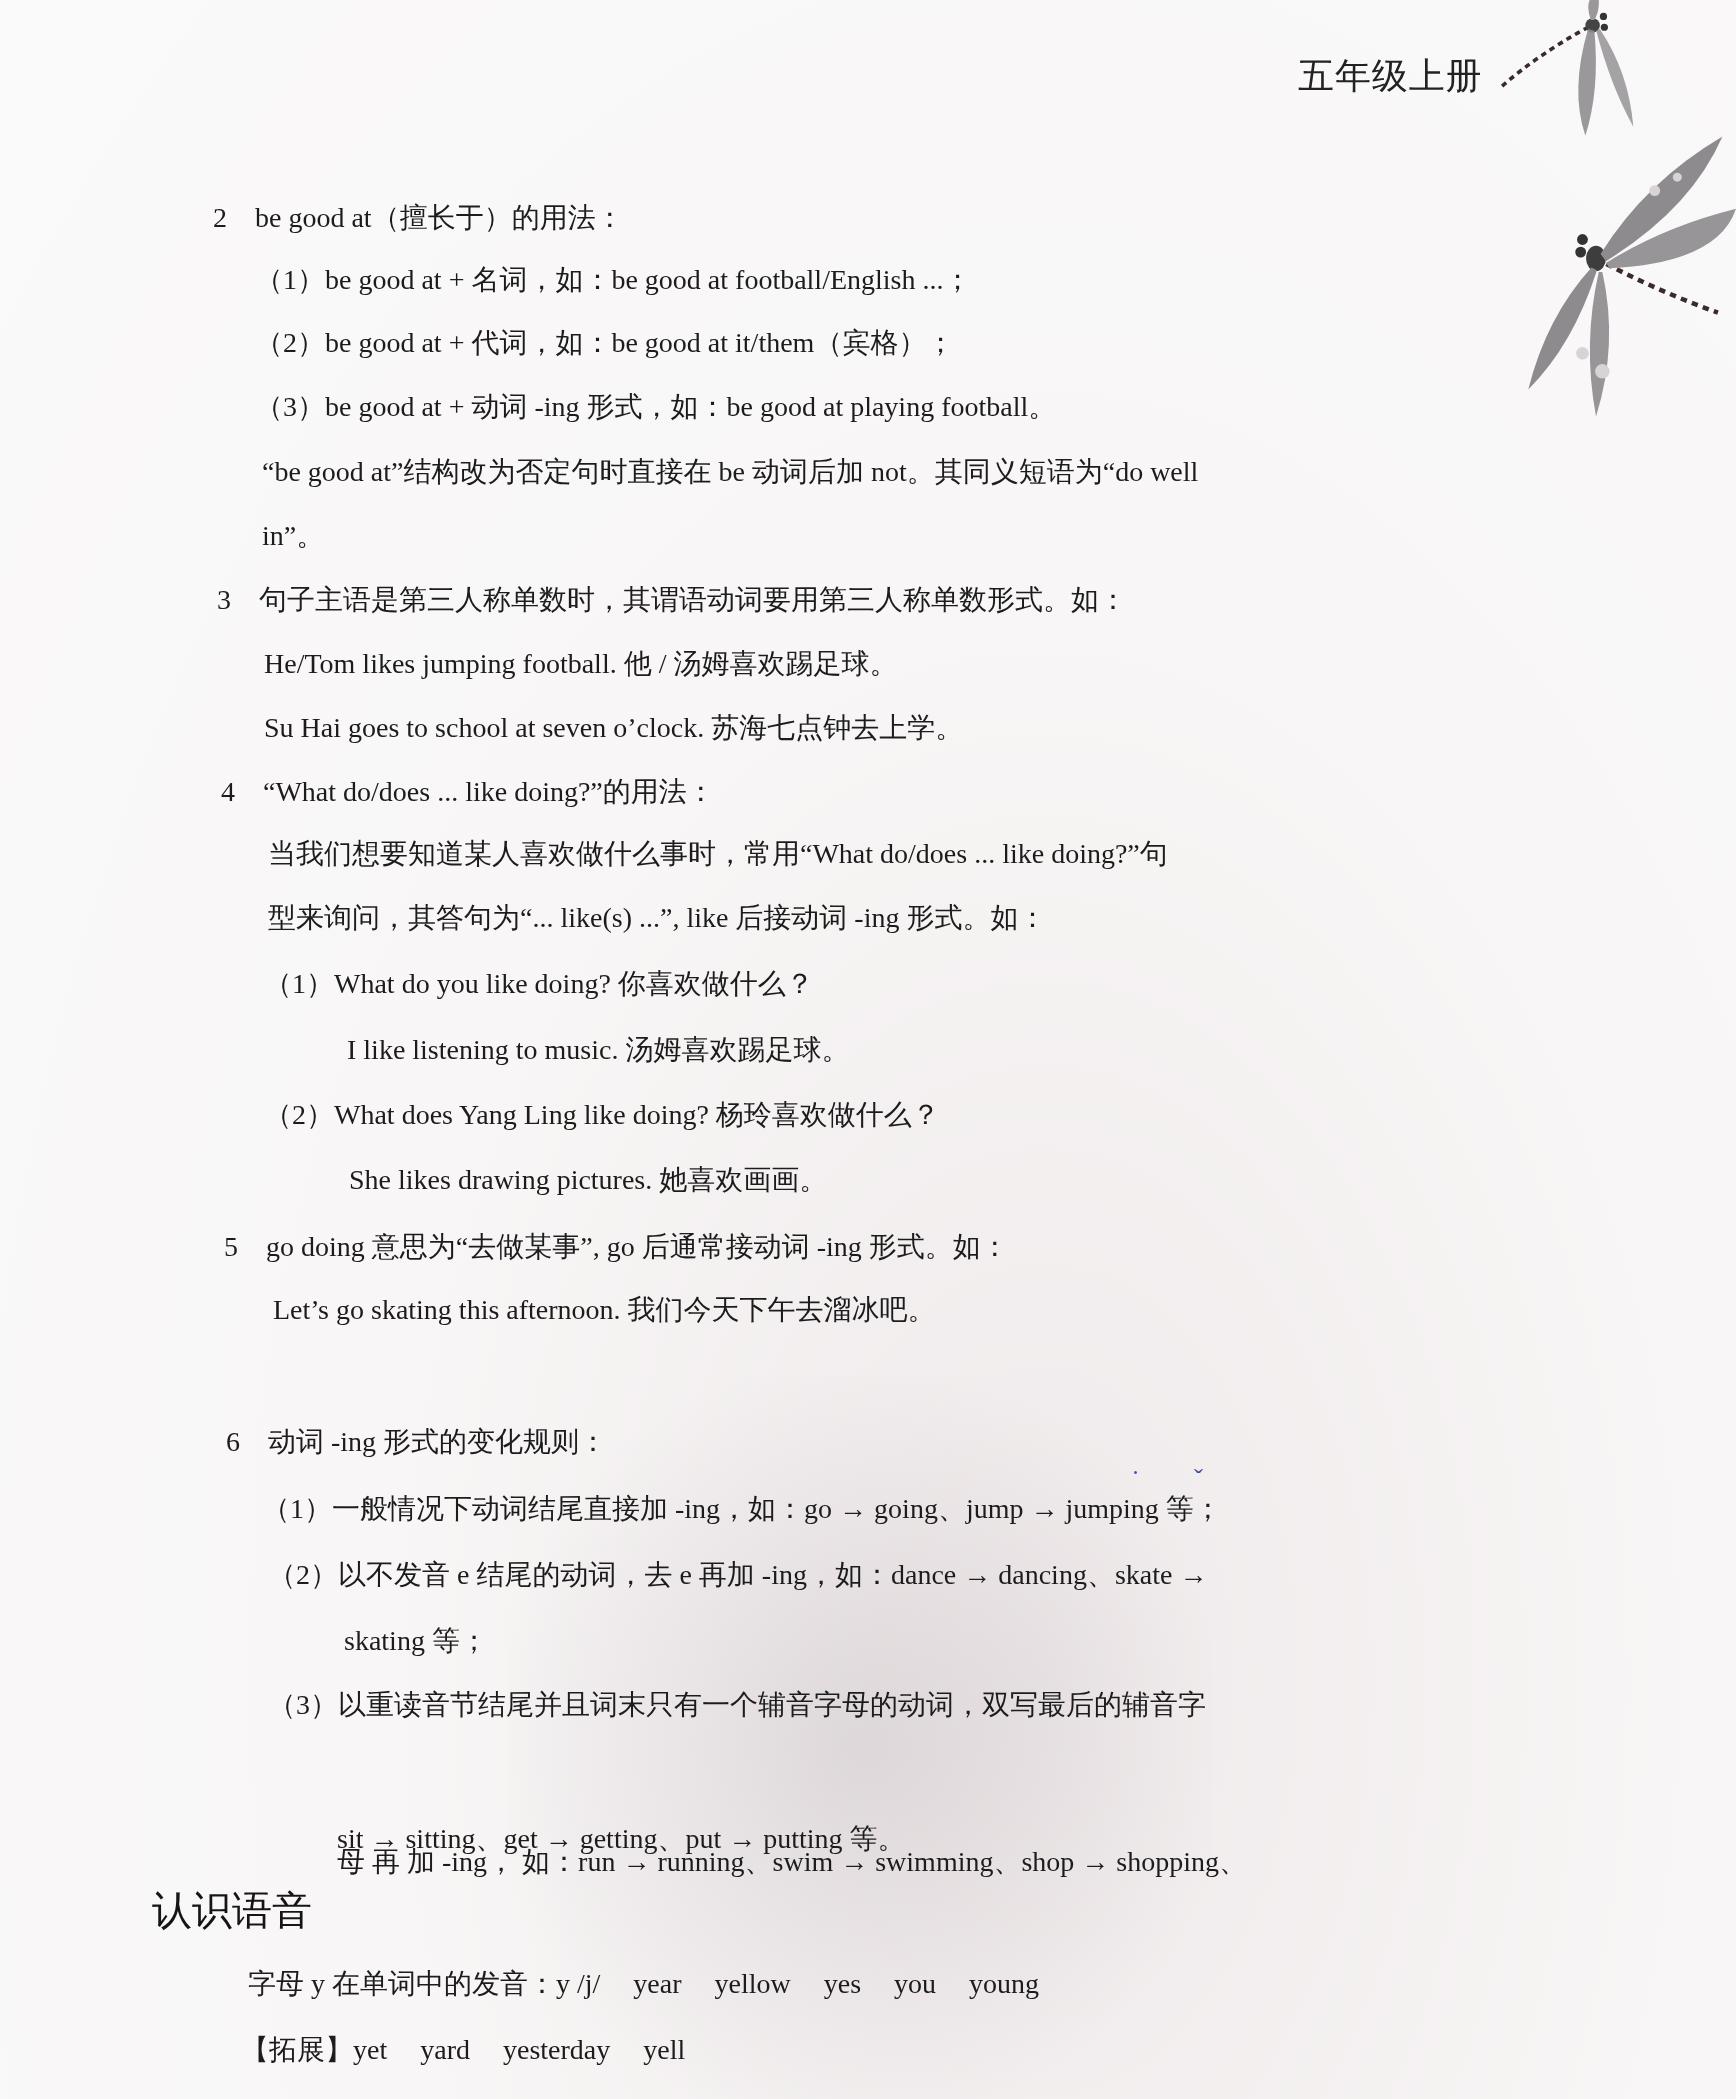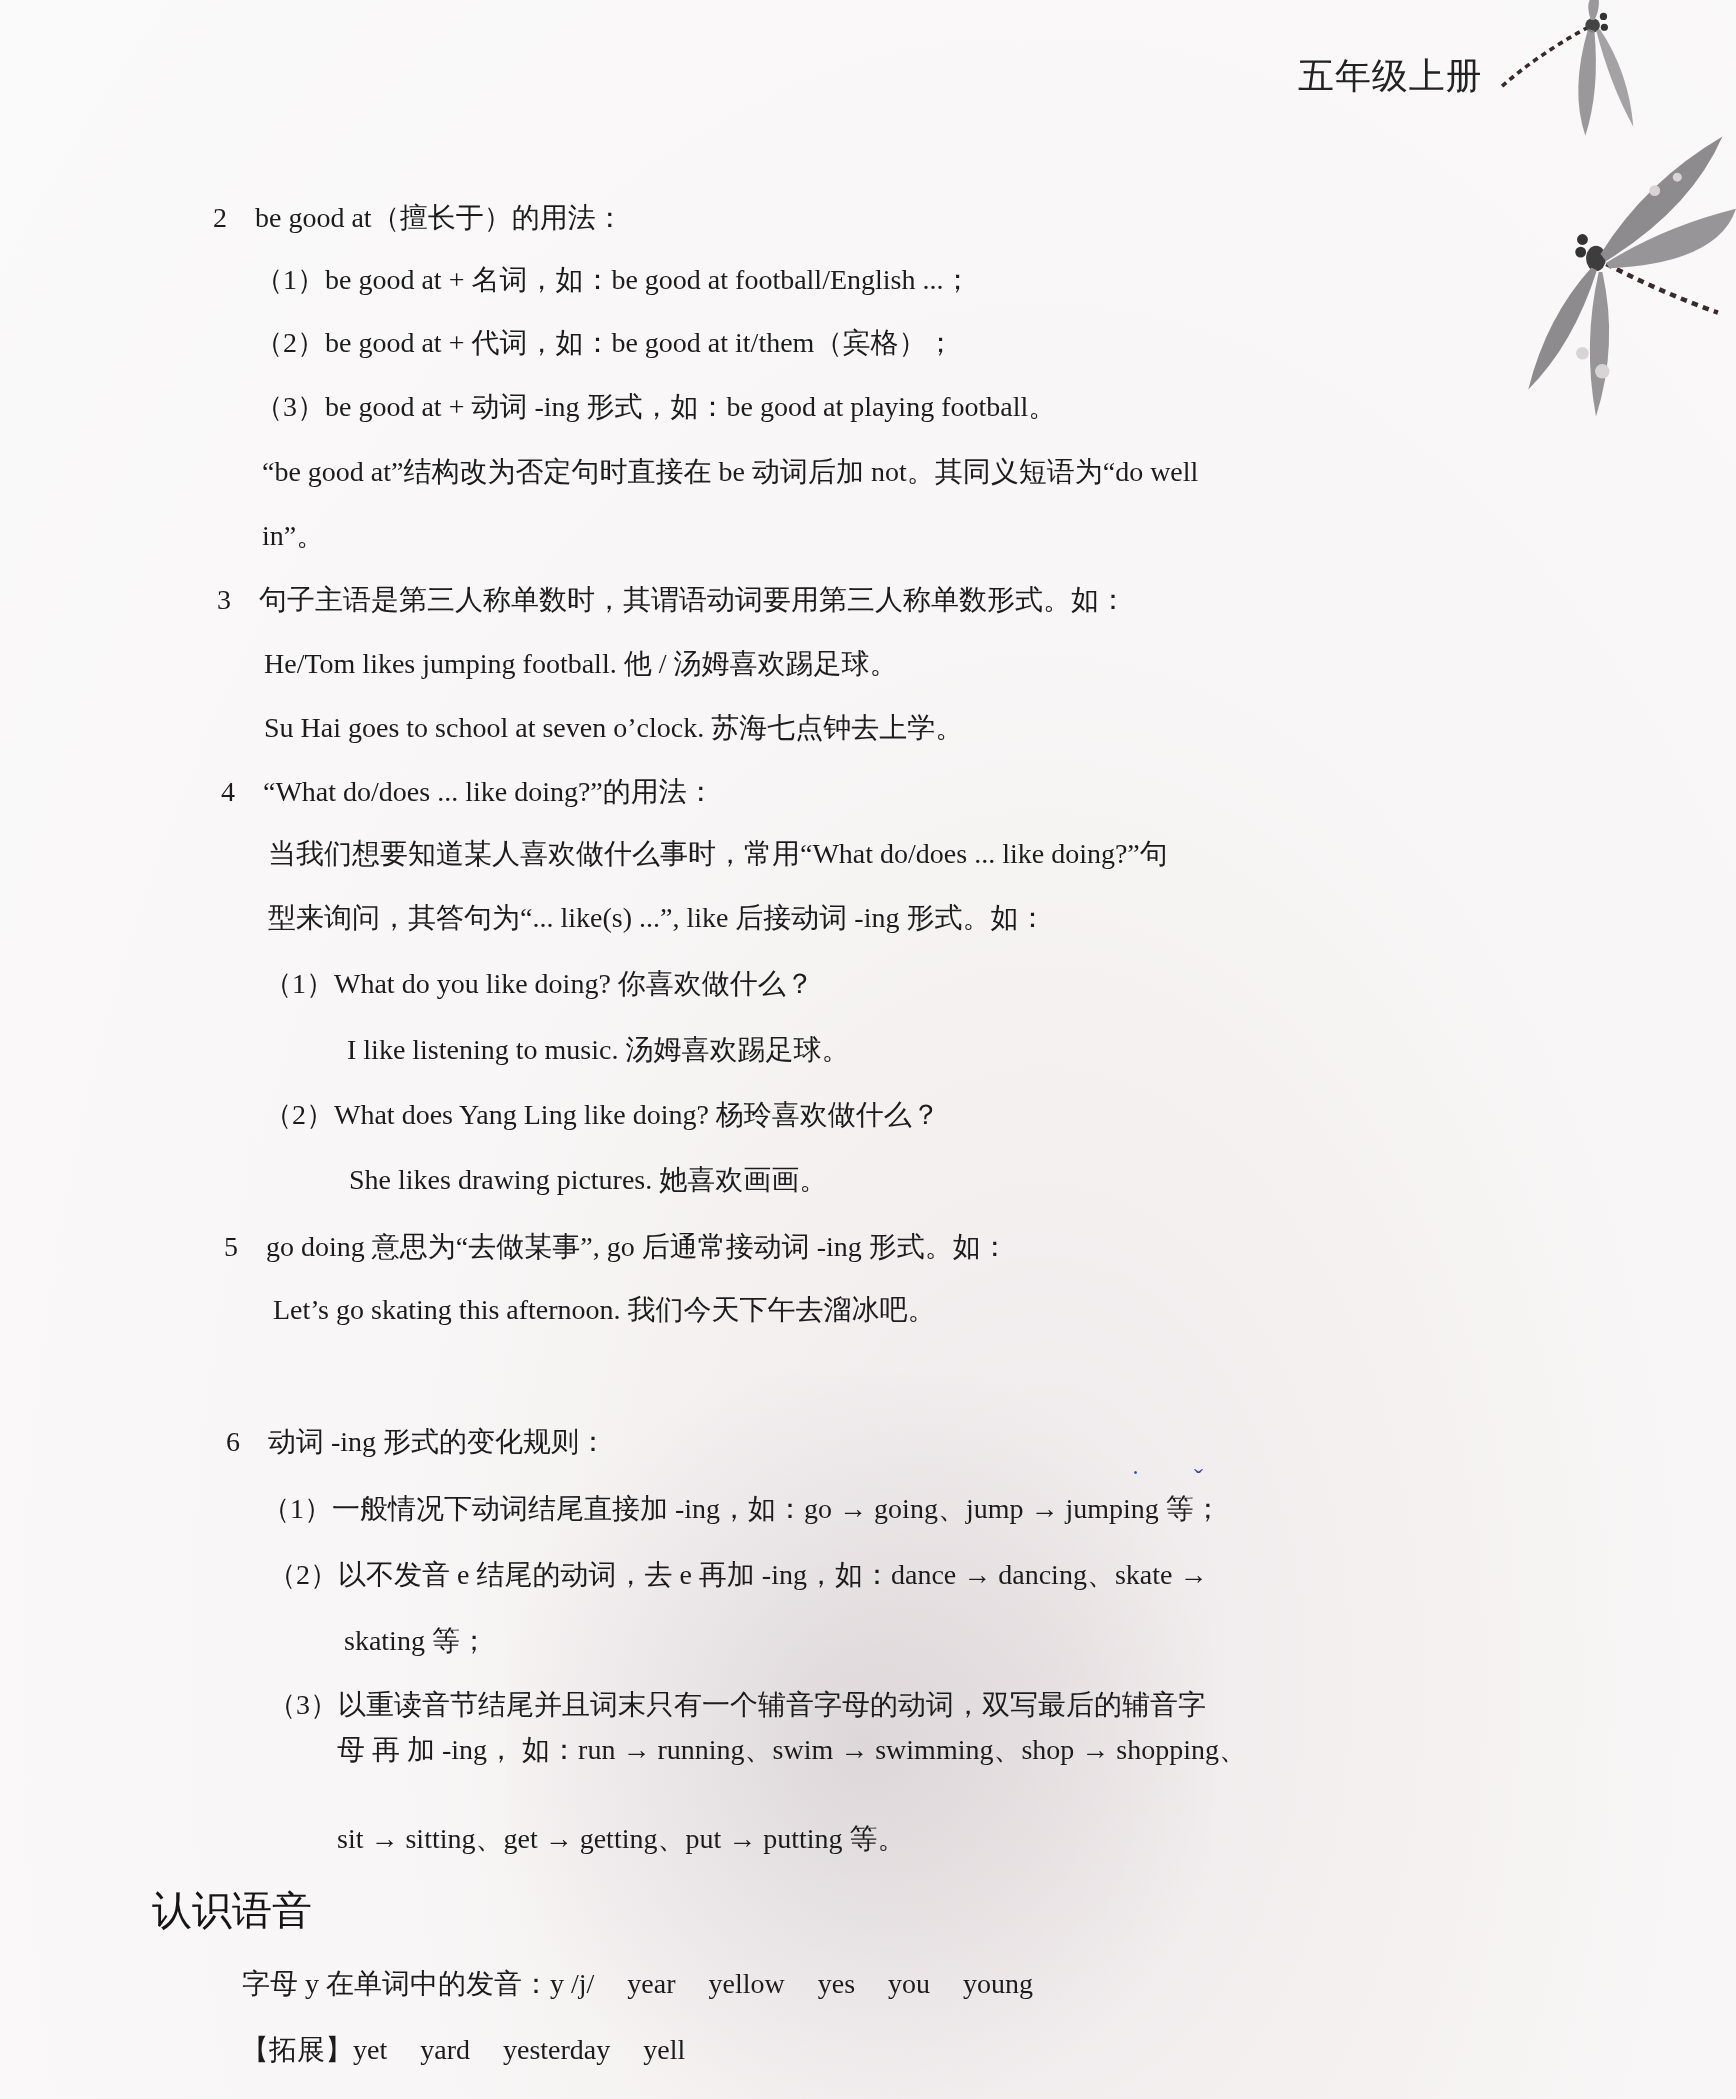--- a/index.html
+++ b/index.html
@@ -101,27 +101,27 @@
   </div>
   <div class="line" style="left:273px;top:1286px">Let’s go skating this afternoon. 我们今天下午去溜冰吧。</div>
 
   <div class="line bold" style="left:226px;top:1418px">
     <span class="num">6</span><span>动词 -ing 形式的变化规则：</span>
   </div>
   <div class="line bold" style="left:262px;top:1485px">（1）一般情况下动词结尾直接加 -ing，如：go → going、jump → jumping 等；</div>
   <div class="line bold" style="left:268px;top:1551px">（2）以不发音 e 结尾的动词，去 e 再加 -ing，如：dance → dancing、skate →</div>
   <div class="line bold" style="left:344px;top:1617px">skating 等；</div>
   <div class="line bold" style="left:268px;top:1681px">（3）以重读音节结尾并且词末只有一个辅音字母的动词，双写最后的辅音字</div>
-  <div class="line bold" style="left:337px;top:1726px">母 再 加 -ing， 如：run → running、swim → swimming、shop → shopping、</div>
+  <div class="line bold" style="left:337px;top:1838px">母 再 加 -ing， 如：run → running、swim → swimming、shop → shopping、</div>
   <div class="line bold" style="left:337px;top:1815px">sit → sitting、get → getting、put → putting 等。</div>
 
   <div class="pencil" style="left:1131px;top:1465px">˙</div>
   <div class="pencil" style="left:1194px;top:1464px">ˇ</div>
 
   <div class="section-title">认识语音</div>
-  <div class="line bold" style="left:242px;top:1960px">
+  <div class="line bold" style="left:248px;top:1960px">
     <span>字母 y 在单词中的发音：y /j/</span><span class="sp"></span><span>year</span><span class="sp"></span><span>yellow</span><span class="sp"></span><span>yes</span><span class="sp"></span><span>you</span><span class="sp"></span><span>young</span>
   </div>
   <div class="line bold" style="left:241px;top:2026px">
     <span>【拓展】</span><span>yet</span><span class="sp"></span><span>yard</span><span class="sp"></span><span>yesterday</span><span class="sp"></span><span>yell</span>
   </div>
 </div>
 
 
 </body></html>

